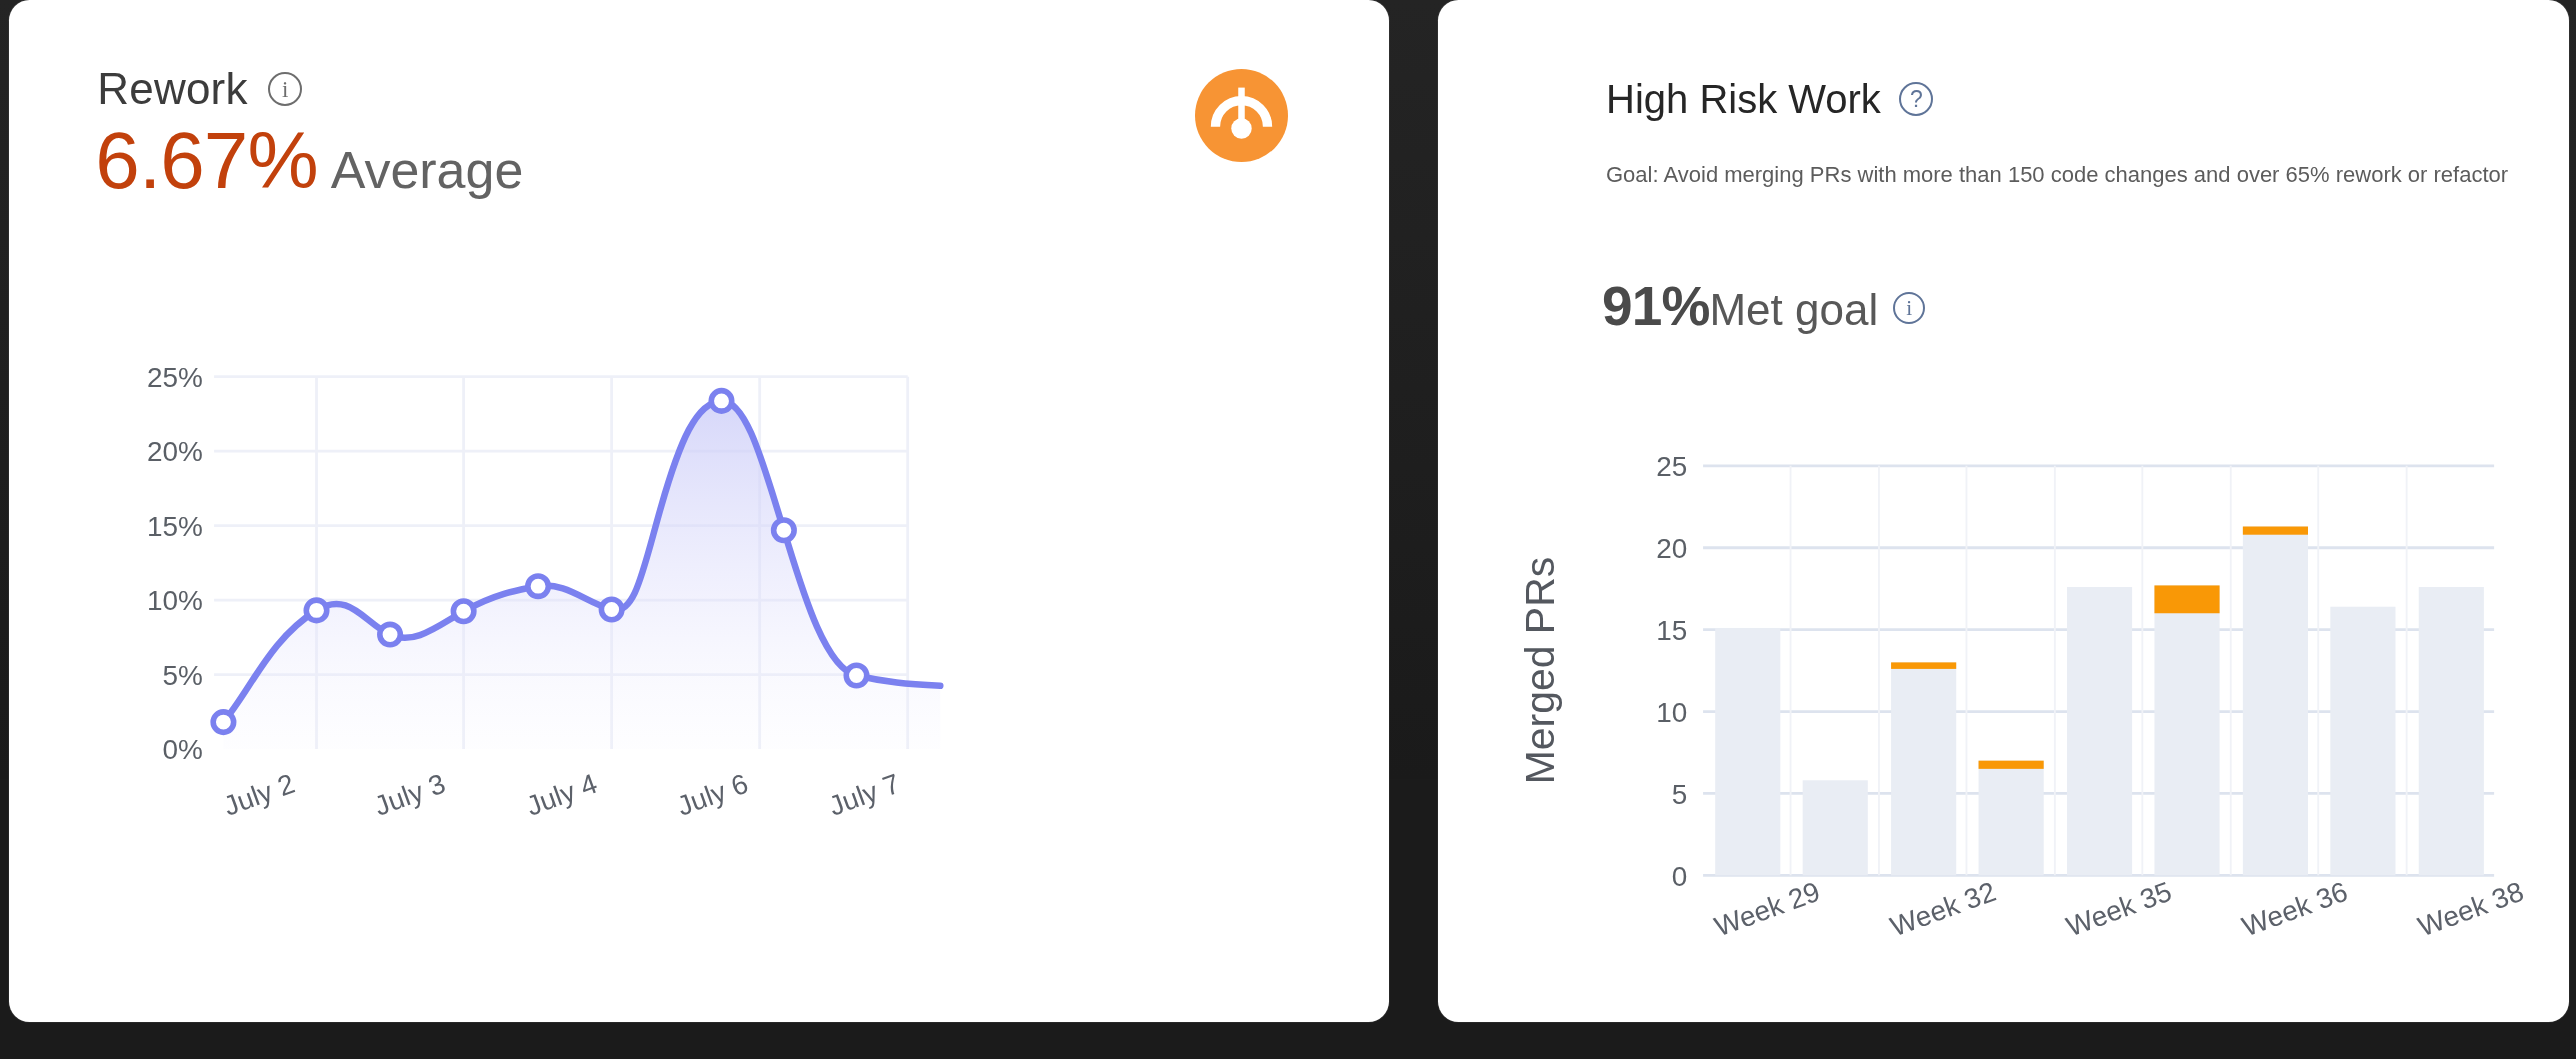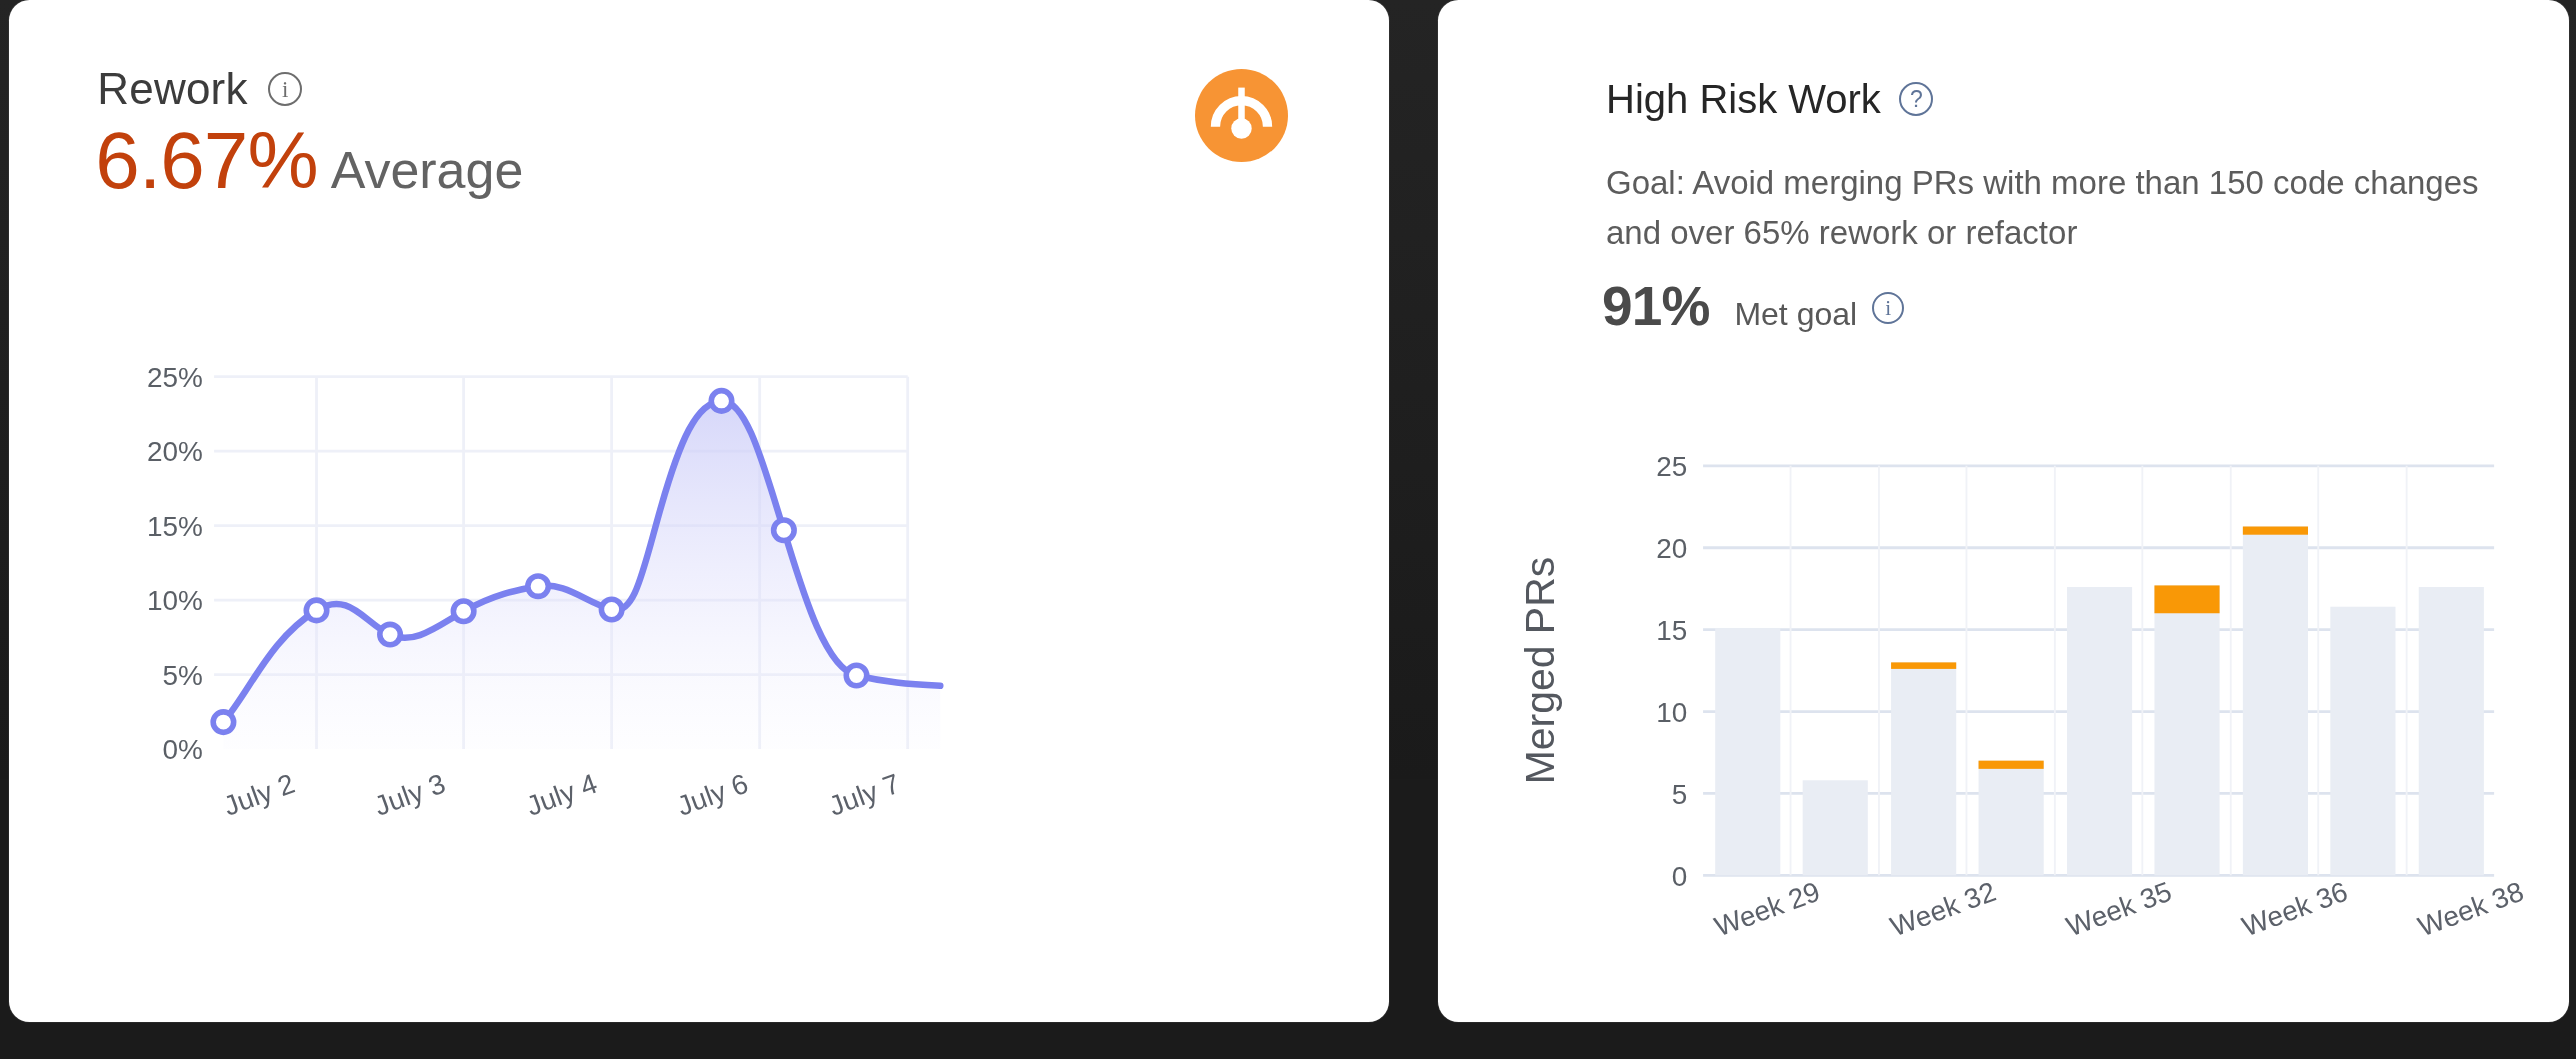--- a/index.html
+++ b/index.html
@@ -44,25 +44,25 @@
   }
 
   
   #line-chart{position:absolute;left:112px;top:358px;width:1201px;height:596px;}
 
   
   .hr-head{position:absolute;left:168px;top:79px;display:flex;align-items:center;gap:18.6px;}
   .hr-title{font-size:40px;color:#262626;font-weight:400;line-height:1;}
   .hr-goal{
     position:absolute;left:168px;top:158px;width:931px;
-    font-size:33px;color:#5c5c5c;line-height:1.52;
+    font-size:22px;color:#5c5c5c;line-height:1.52;
   }
   .hr-value-row{position:absolute;left:164px;top:279px;display:flex;align-items:baseline;}
   .hr-big{font-size:55px;color:#4a4a4a;font-weight:700;letter-spacing:-0.9px;line-height:1;}
-  .hr-sub{font-size:32px;color:#585858;margin-left:25px;line-height:1;}
+  .hr-sub{font-size:44px;color:#585858;margin-left:0;line-height:1;}
   .hr-value-row .icon-circle{align-self:center;margin-left:15px;margin-bottom:-3.7px;width:32px;height:32px;font-size:21.4px;}
 
   
   #bar-chart{position:absolute;left:65px;top:410px;width:1033px;height:577px;}
   .axis-tick{font-size:30px;fill:#5a5f66;font-family:"Liberation Sans",sans-serif;}
   .axis-tick-rot{font-size:30px;fill:#5c616a;font-family:"Liberation Sans",sans-serif;}
   .ylab-vert{font-size:44px;fill:#54585f;font-family:"Liberation Sans",sans-serif;}
 </style>
 </head>
 <body>

